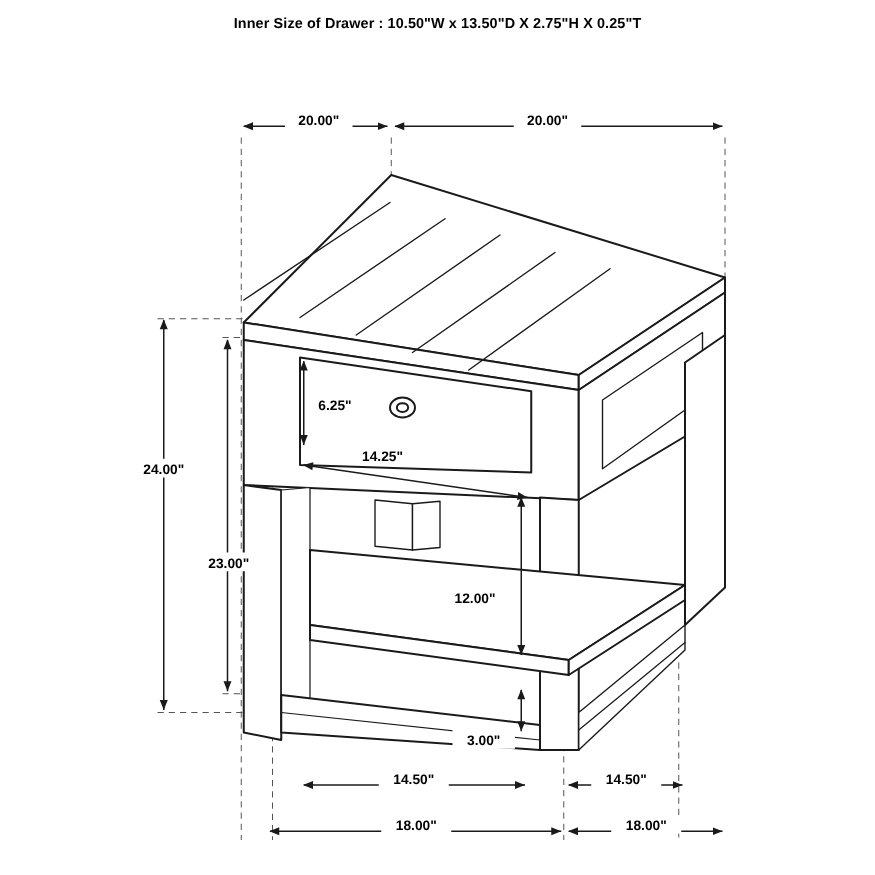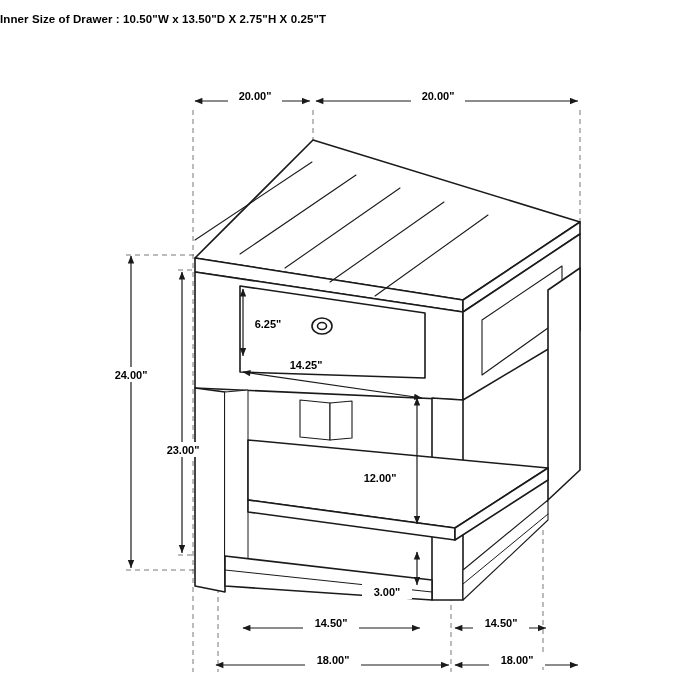--- a/index.html
+++ b/index.html
@@ -17,20 +17,21 @@
   #stage {
     position: relative;
     width: 700px;
     height: 700px;
   }
   #title {
     position: absolute;
     top: 13px;
     left: 0;
     width: 700px;
+    text-align: center;
     font-size: 11.5px;
     font-weight: bold;
     letter-spacing: 0.1px;
   }
   svg.diagram {
     position: absolute;
     top: 0;
     left: 0;
   }
   .dimtext {

